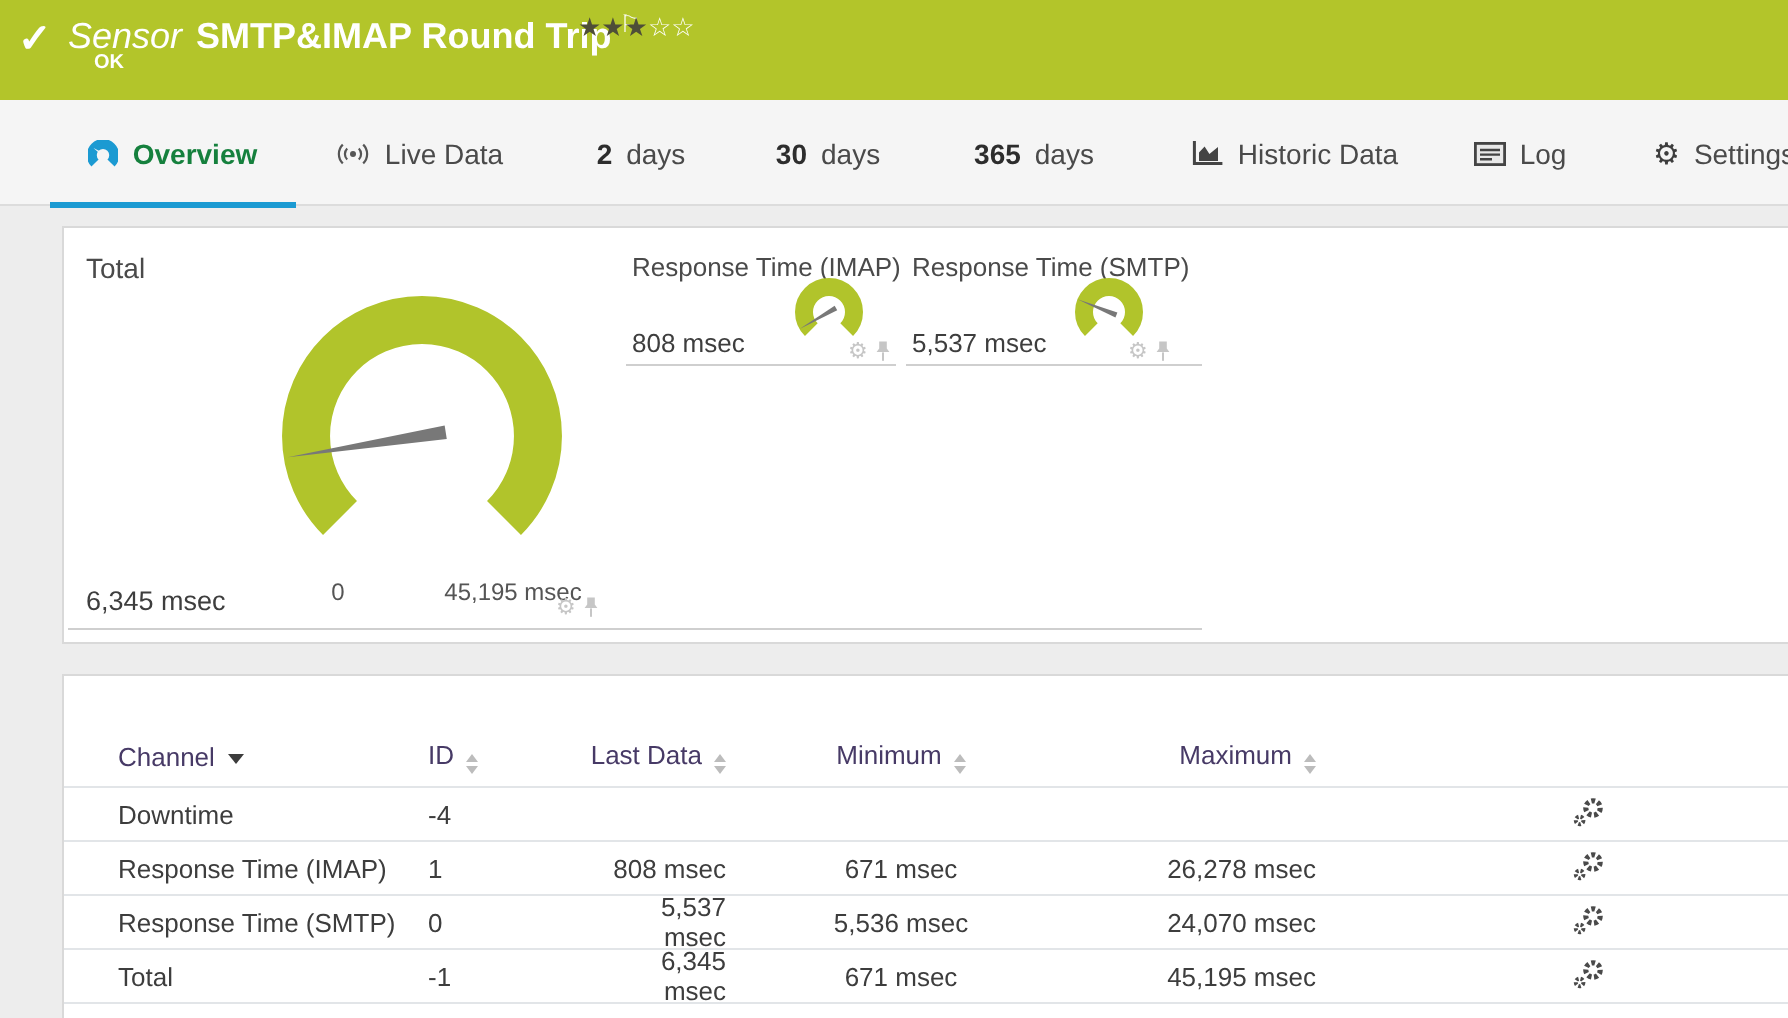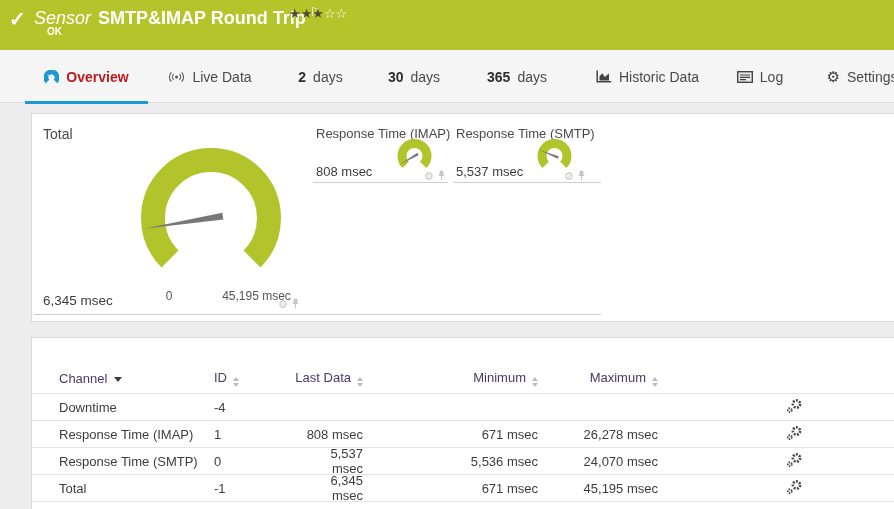--- a/index.html
+++ b/index.html
@@ -15,42 +15,42 @@
   .flag { position:absolute; top:-3px; font-size:12px; margin-left:4px; }
   .stars { position:absolute; left:289px; top:6px; font-size:13px; letter-spacing:0px; }
   .stars .sf { color:#4e4e38; }
   .stars .se { color:#ffffff; }
   .status-ok { position:absolute; left:47px; top:26px; font-size:10px; font-weight:bold; }
 
   
   .tabbar { position:absolute; left:0; top:50px; width:894px; height:53px; background:#f5f5f5; border-bottom:1px solid #dcdcdc; }
   .tab { position:absolute; top:0; height:53px; display:flex; align-items:center; justify-content:center; gap:7px; font-size:14px; color:#4a4a4a; cursor:pointer; white-space:nowrap; }
   .tab b { color:#2d2d2d; }
-  .tab.active { color:#b91c1c; font-weight:bold; }
+  .tab.active { color:#15803d; font-weight:bold; }
   .tab.active::after { content:""; position:absolute; left:0; bottom:-1px; width:100%; height:3px; background:#1b9ad2; }
 
   
   .panel { position:absolute; background:#fff; border:1px solid #d9d9d9; }
   #panel-gauges { left:31px; top:113px; width:870px; height:209px; }
   #panel-table  { left:31px; top:337px; width:870px; height:178px; }
 
   .tile-title { position:absolute; font-size:13px; color:#4a4a4a; }
   .tile-value { position:absolute; font-size:13px; color:#3e3e3e; }
   .tile-line { position:absolute; border-top:1px solid #cfcfcf; }
   .mini-ctl { position:absolute; display:flex; gap:3px; align-items:center; color:#c6c6c6; font-size:11px; line-height:10px; }
   .glabel { position:absolute; font-size:12px; color:#555; text-align:center; }
 
   
   .thead { position:absolute; left:0; top:26px; width:100%; height:30px; display:flex; align-items:center; padding-left:27px; border-bottom:1px solid #e2e5e8; font-size:13px; color:#473a66; }
   .trow  { display:flex; align-items:center; padding-left:27px; height:27px; border-bottom:1px solid #e2e5e8; font-size:13px; color:#3d3d3d; }
   .tbody { position:absolute; left:0; top:56px; width:100%; }
   .c-ch { width:155px; text-align:left; }
   .c-id { width:85px; text-align:left; }
   .c-lv { width:64px; text-align:right; }
-  .c-mn { width:175px; text-align:right; }
+  .c-mn { width:175px; text-align:center; }
   .c-mx { width:120px; text-align:right; }
   .c-set { width:170px; padding-left:128px; }
   .sort { display:inline-flex; flex-direction:column; gap:2px; margin-left:6px; vertical-align:1px; }
   .sort i { display:block; width:0; height:0; border-left:3.5px solid transparent; border-right:3.5px solid transparent; }
   .sort .up { border-bottom:4px solid #bcbcbc; }
   .sort .dn { border-top:4px solid #bcbcbc; }
   .sorted-dn { display:inline-block; width:0; height:0; border-left:4.5px solid transparent; border-right:4.5px solid transparent; border-top:5.5px solid #3c3c3c; margin-left:7px; vertical-align:1px; }
 </style>
 </head>
 <body>

